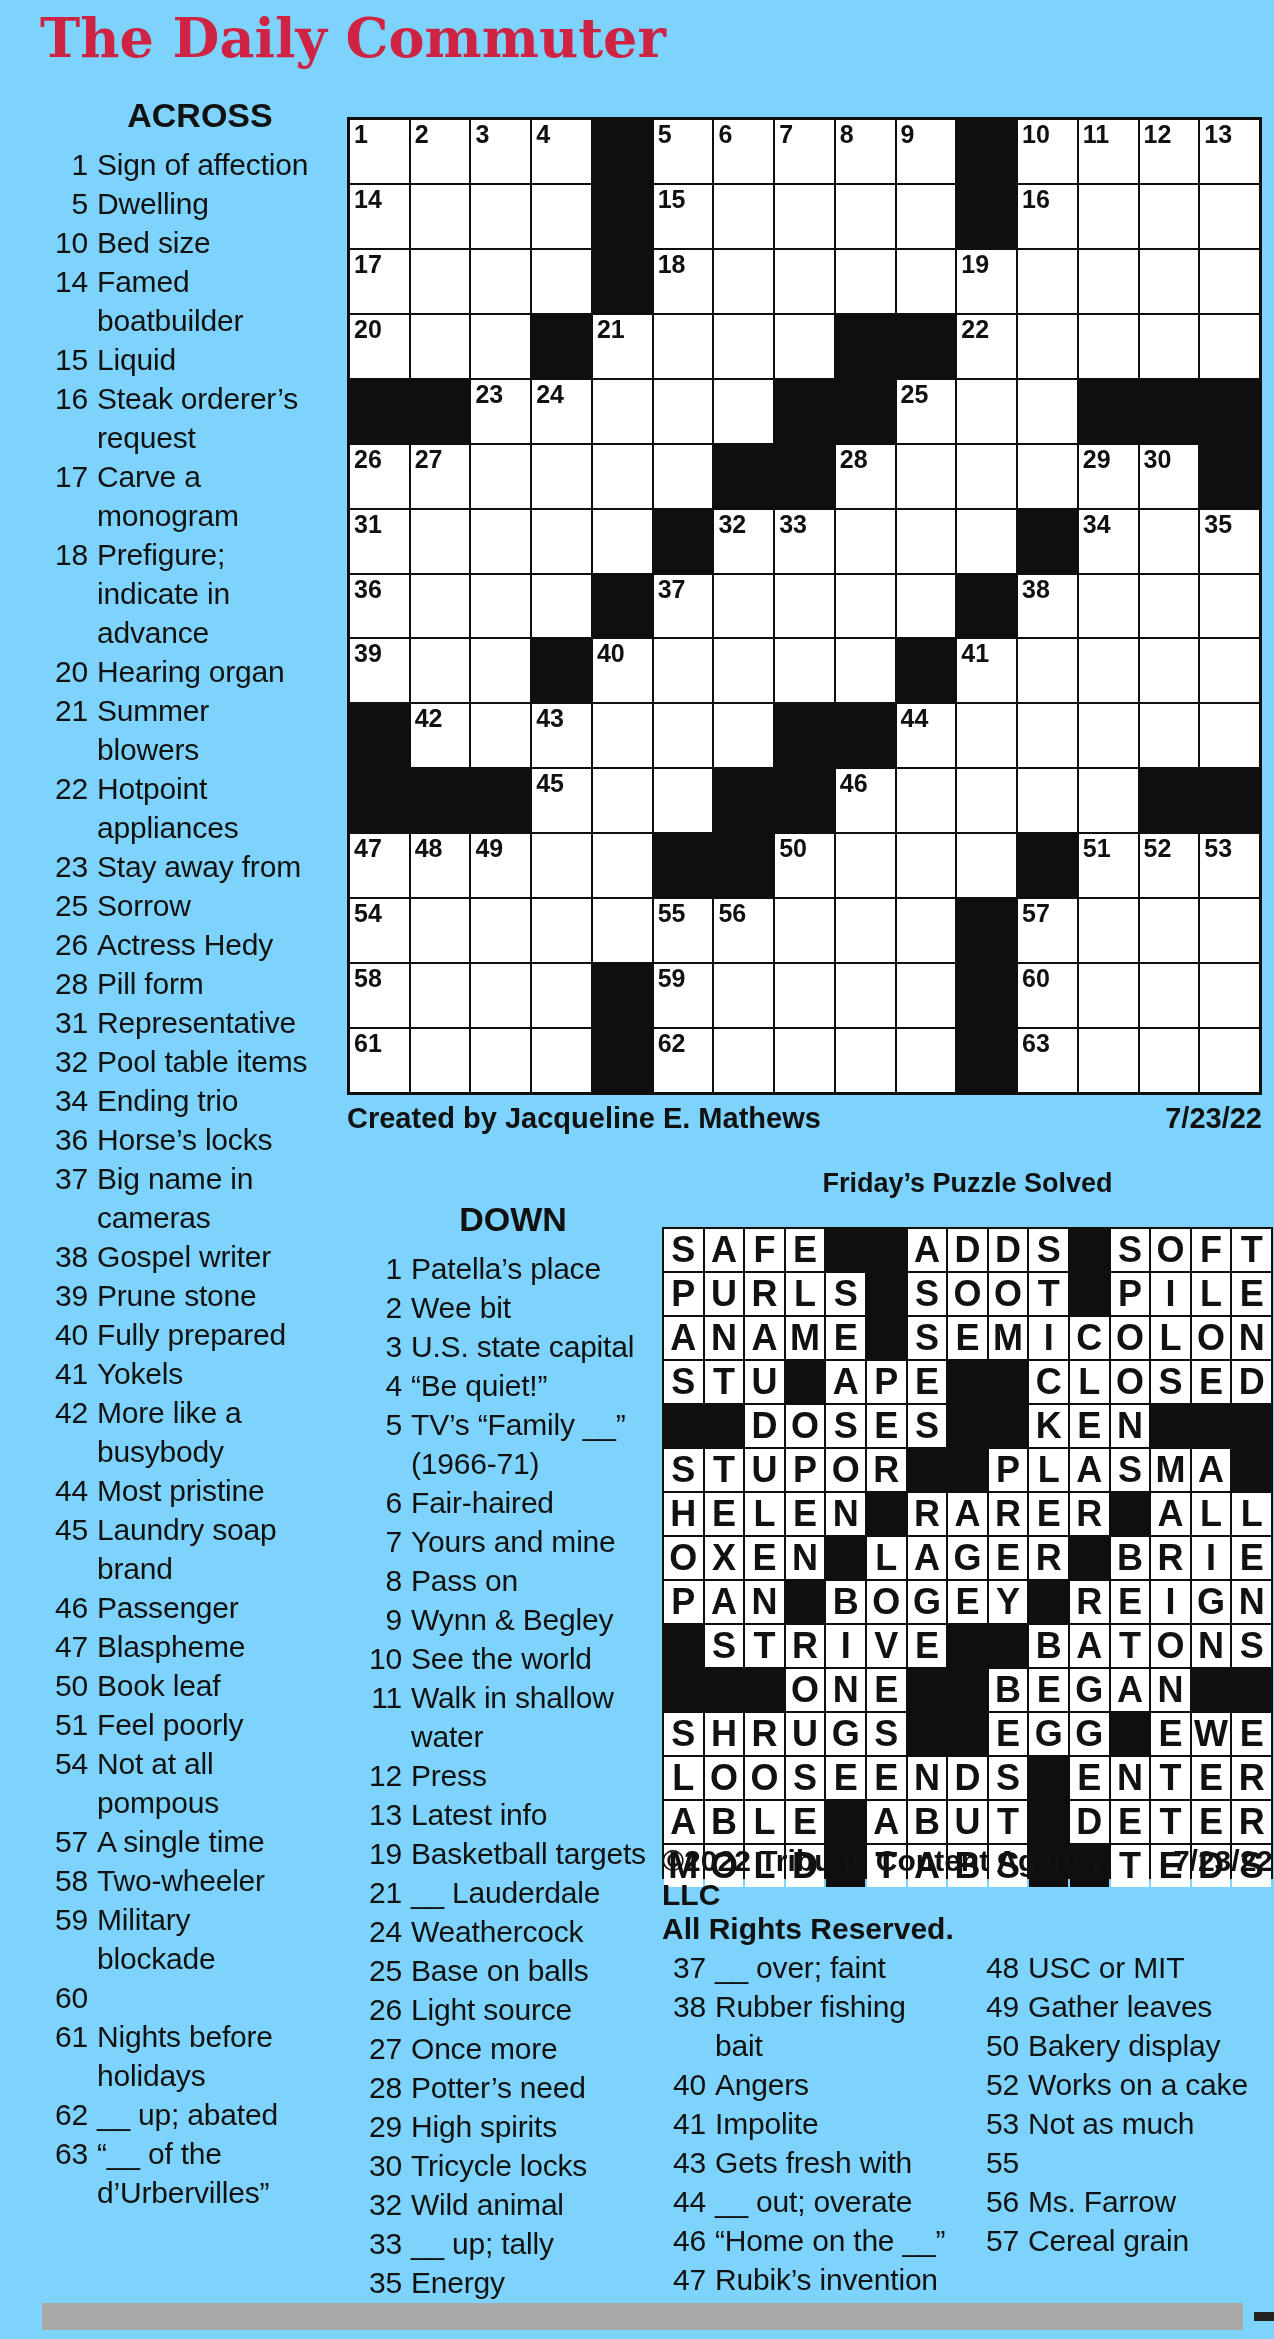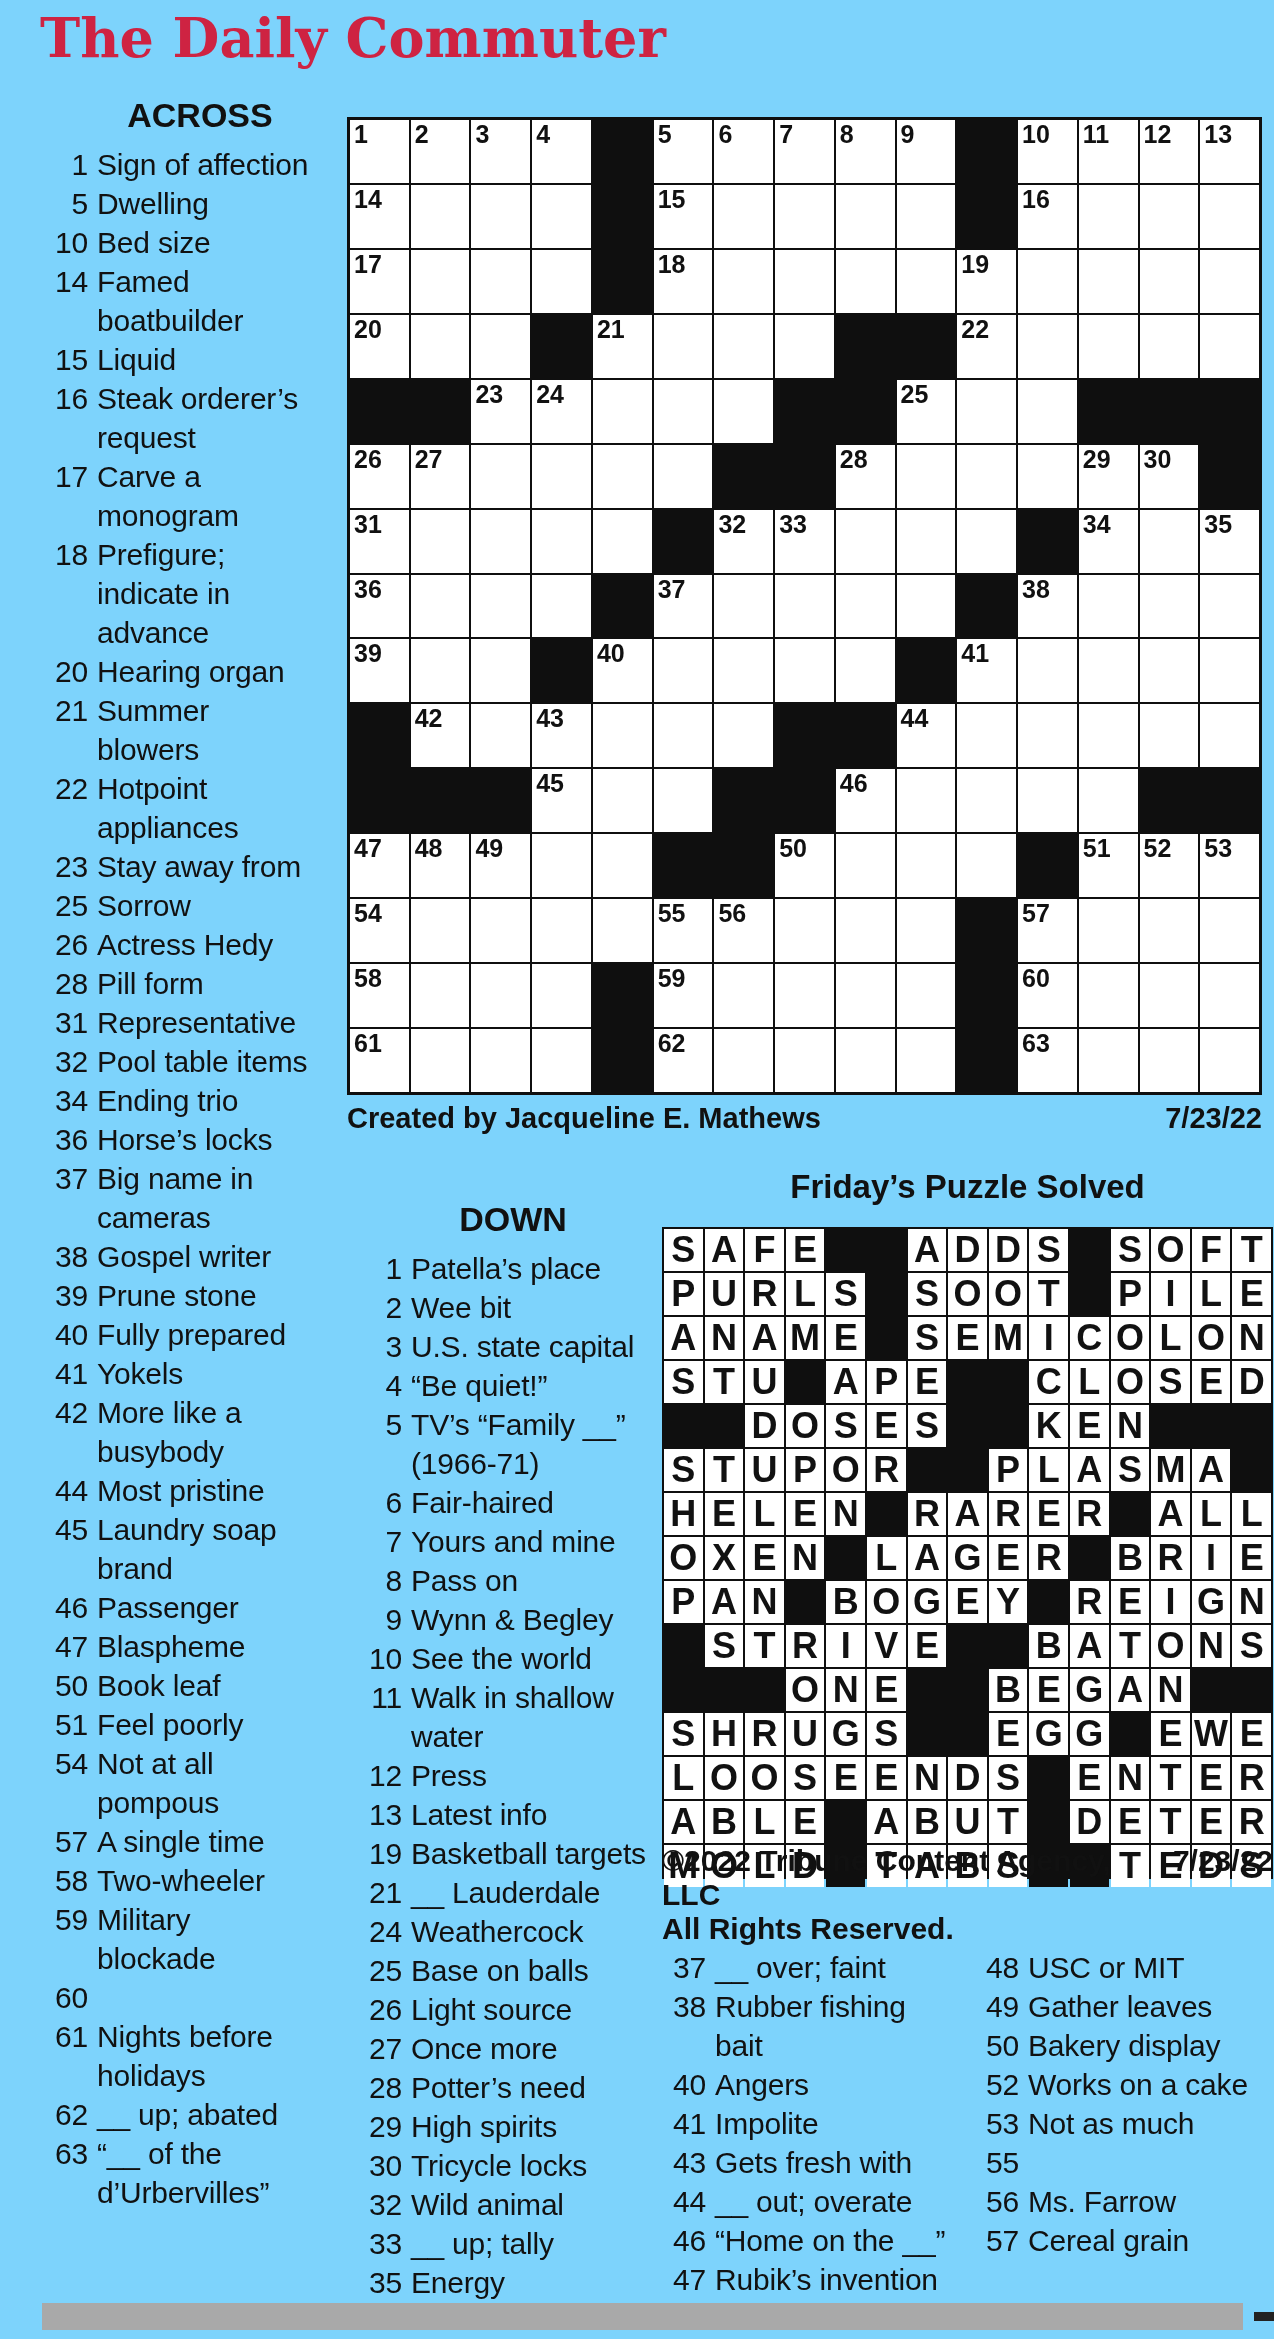--- a/index.html
+++ b/index.html
@@ -30,21 +30,21 @@
              box-sizing:border-box;border:3px solid #0f0f0f;background:#0f0f0f;
              display:grid;grid-template-columns:repeat(15,1fr);grid-template-rows:repeat(15,1fr);gap:2px;}
   #main-grid .cell{background:#ffffff;position:relative;}
   #main-grid .cell.black{background:#0f0f0f;}
   #main-grid .cnum{position:absolute;top:1px;left:4px;font-size:25px;font-weight:bold;line-height:26px;}
   
   #byline-row{position:absolute;left:347px;top:1102px;width:915px;display:flex;
               justify-content:space-between;font-weight:bold;font-size:29px;}
   
   #solved-title{position:absolute;left:662px;top:1168px;width:611px;text-align:center;
-                font-weight:bold;font-size:33px;}
+                font-weight:bold;font-size:27px;}
   #solved-grid{position:absolute;left:662px;top:1227px;width:611px;height:652px;
                box-sizing:border-box;border:2px solid #0f0f0f;background:#0f0f0f;
                display:grid;grid-template-columns:repeat(15,1fr);grid-template-rows:repeat(15,1fr);gap:2px;}
   #solved-grid .cell{background:#ffffff;display:flex;align-items:center;justify-content:center;
                      font-weight:bold;font-size:36px;}
   #solved-grid .cell.black{background:#0f0f0f;}
   
   #copyright{position:absolute;left:662px;top:1844px;width:611px;font-weight:bold;
              font-size:30px;line-height:34px;}
   #copyright .row1{display:flex;justify-content:space-between;}

